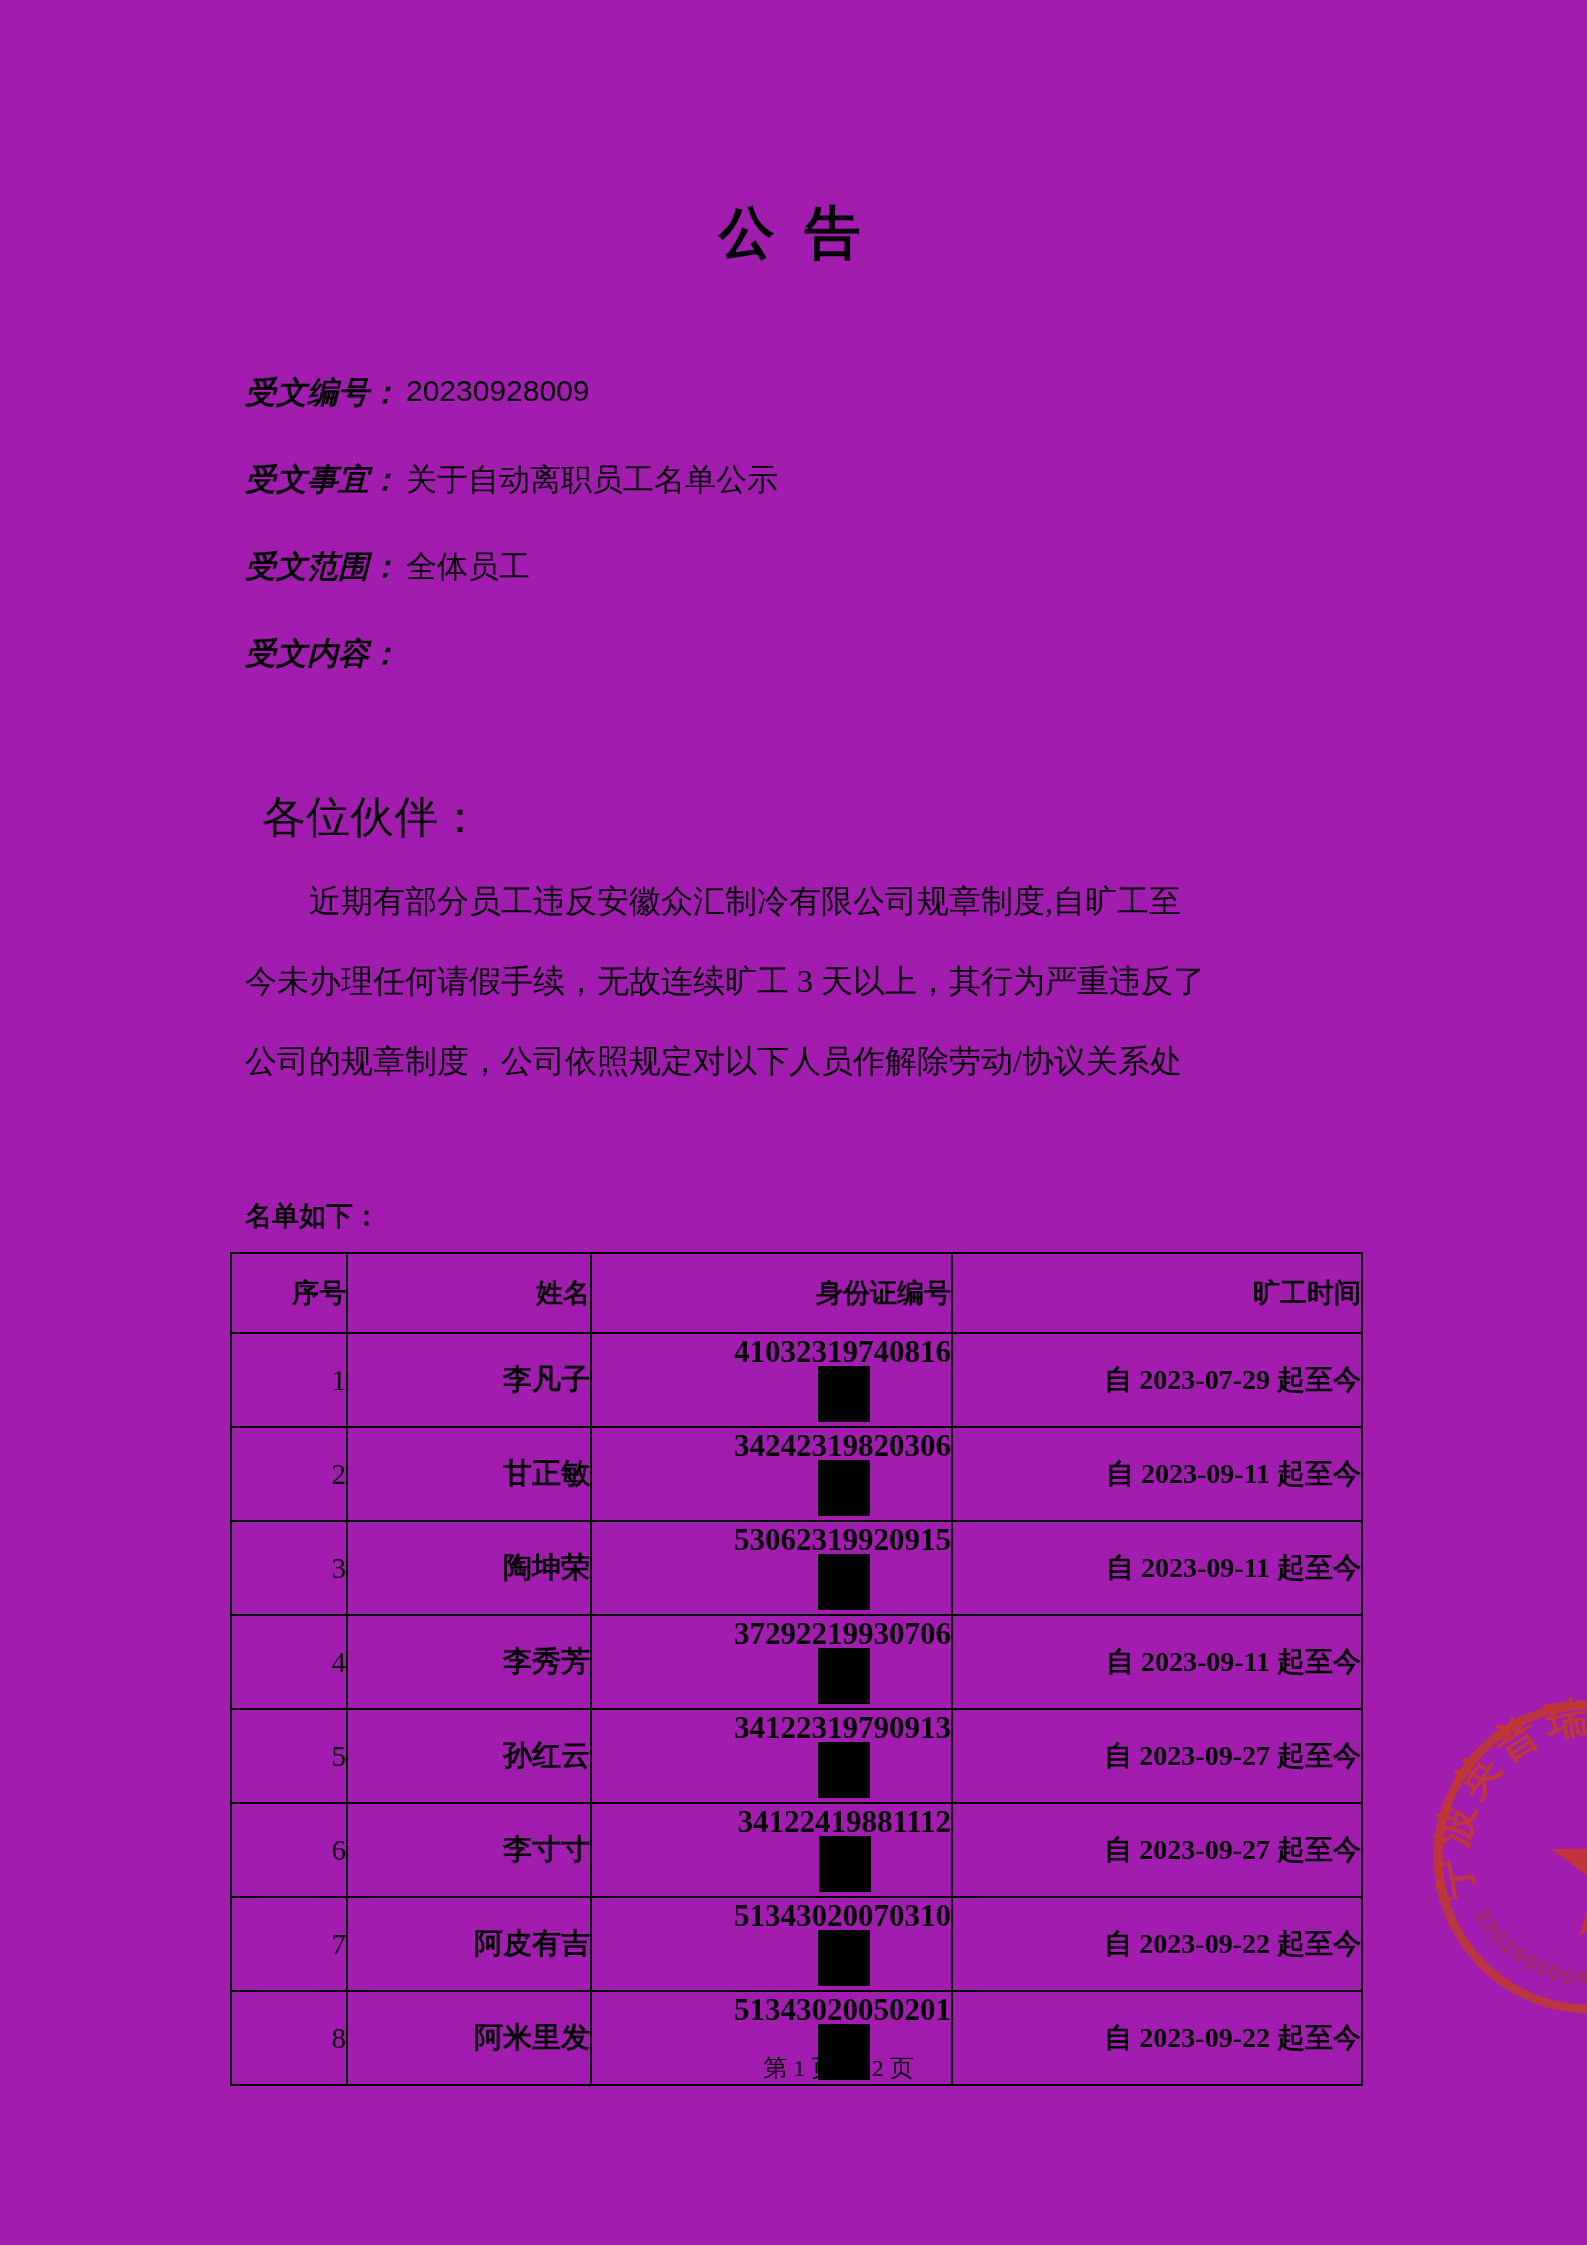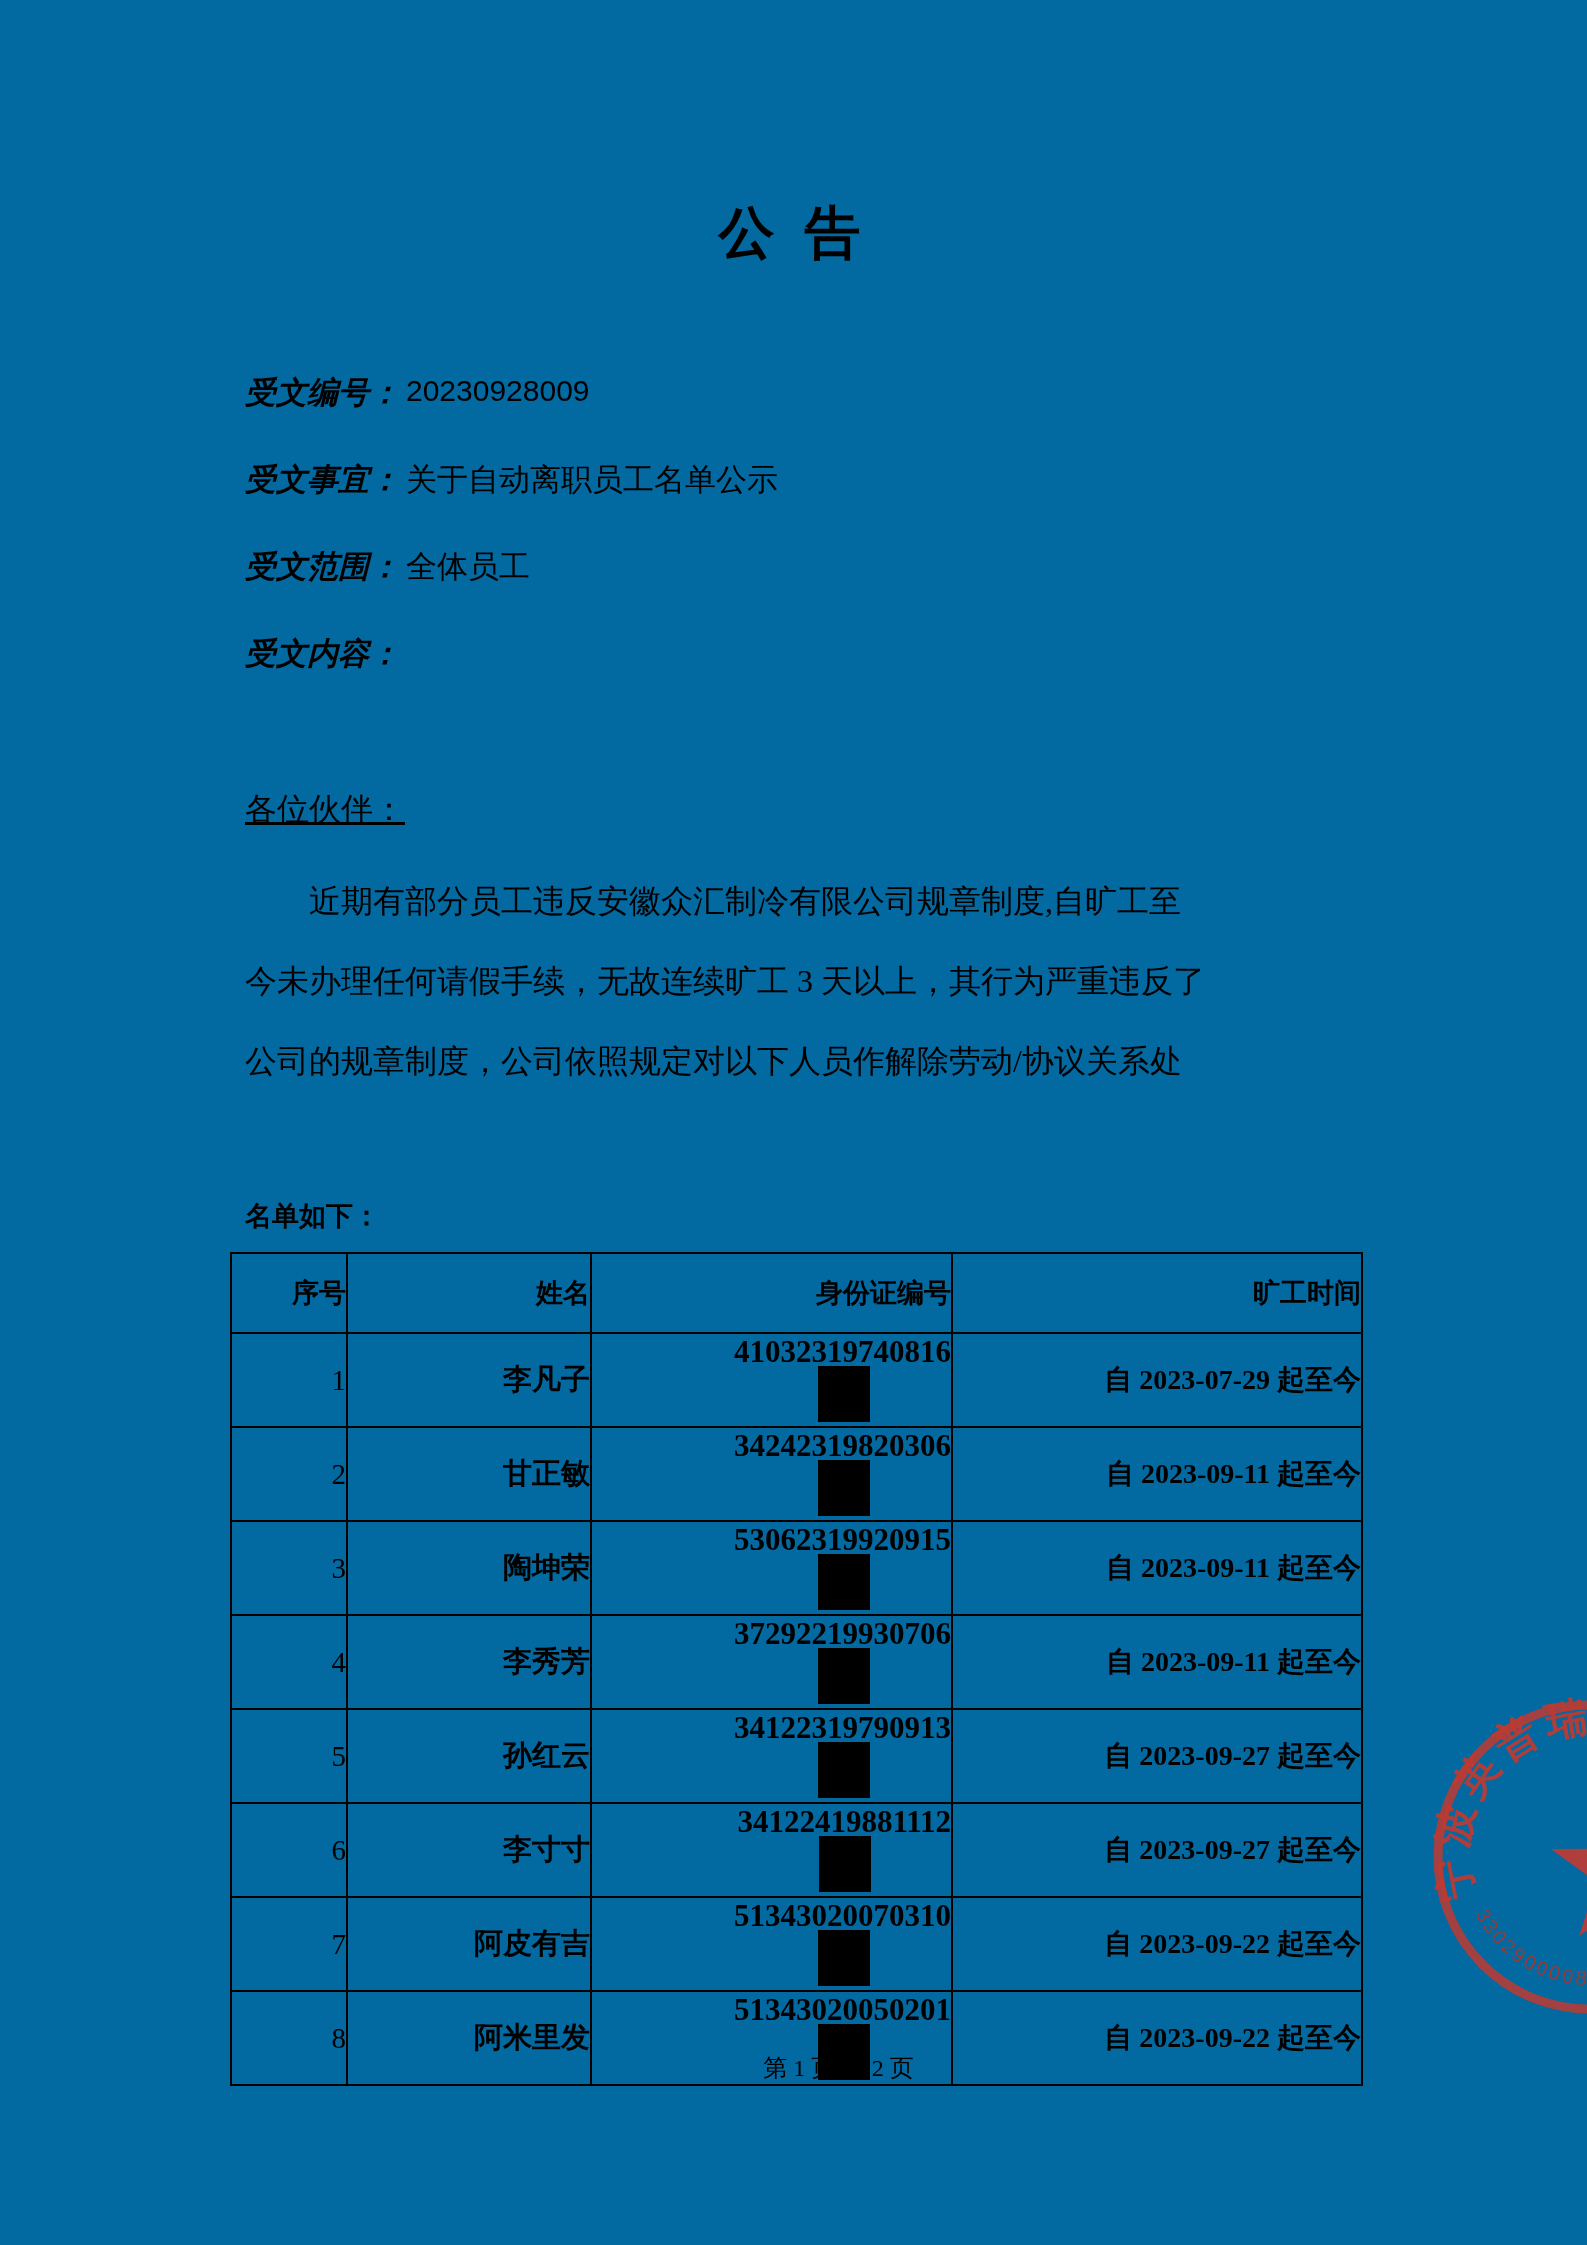--- a/index.html
+++ b/index.html
@@ -2,21 +2,21 @@
 <html><head>
 <meta charset="utf-8">
 <style>
   * { margin: 0; padding: 0; box-sizing: border-box; }
   html, body { background: #888; }
   .page {
     position: relative;
     width: 1587px;
     height: 2245px;
     margin: 0 auto;
-    background: #0369a1;
+    background: #a21caf;
     overflow: hidden;
     font-family: "Liberation Serif", "DejaVu Serif", serif;
     color: #000;
   }
   .doc-title {
     position: absolute;
     top: 196px;
     left: 0;
     width: 100%;
     text-align: center;
@@ -39,23 +39,22 @@
   .field-label { font-weight: bold; white-space: pre; font-style: italic; }
   .field-value { font-weight: normal; padding-left: 6px; }
   .field-value.num {
     font-family: "Liberation Sans", "DejaVu Sans", sans-serif;
     font-size: 30px;
     padding-top: 2px;
   }
   .salutation {
     position: absolute;
     top: 788px;
-    left: 245px;
-    font-size: 32px;
-    text-decoration: underline;
+    left: 262px;
+    font-size: 44px;
   }
   .paragraph {
     position: absolute;
     top: 880px;
     left: 245px;
     width: 1120px;
     font-size: 32px;
   }
   .para-line { height: 80px; white-space: pre; }
   .para-line.indent { padding-left: 64px; }

